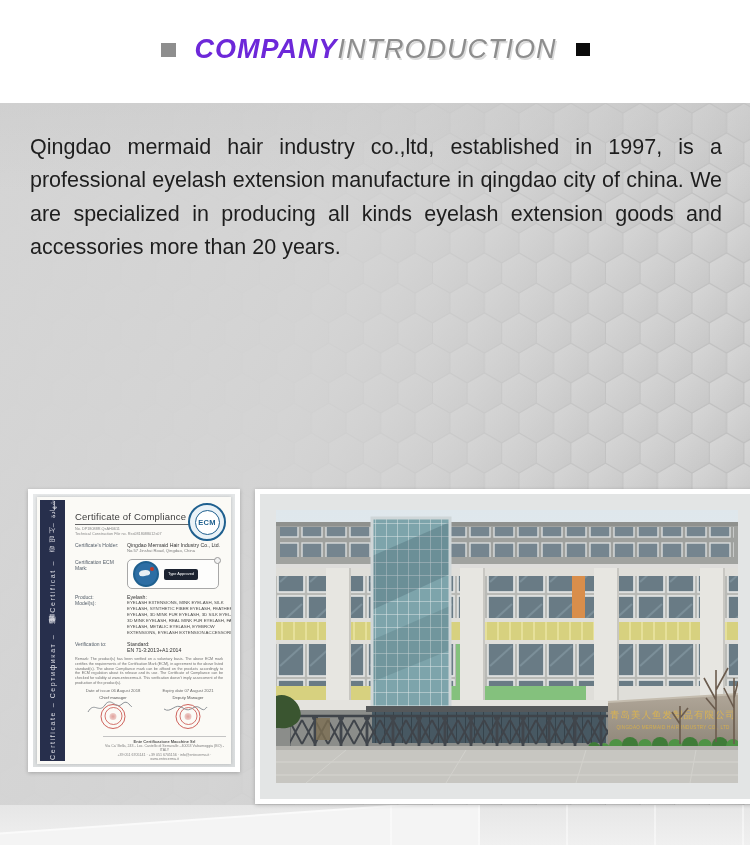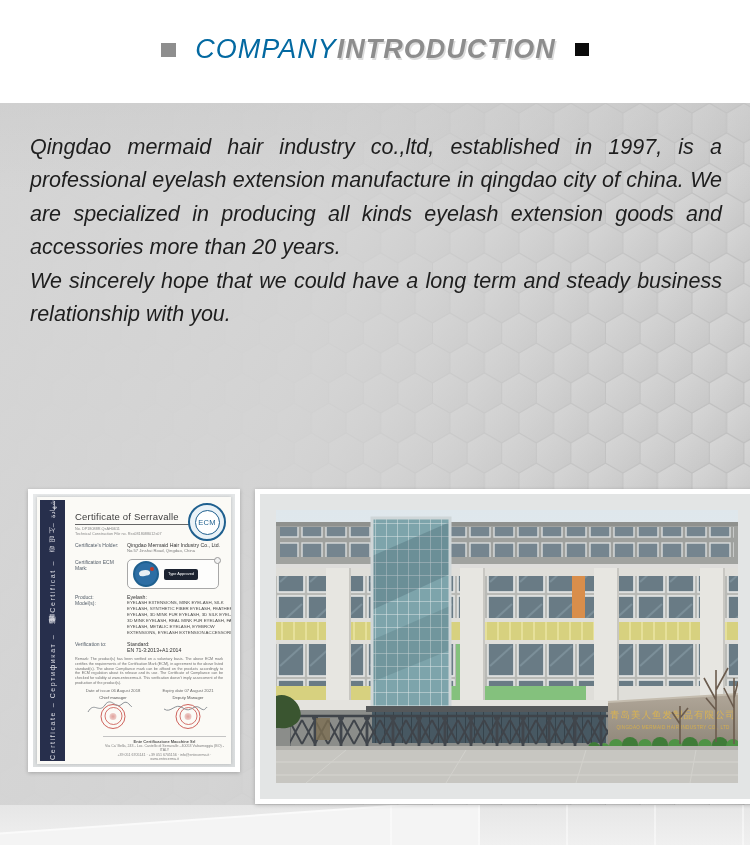--- a/index.html
+++ b/index.html
@@ -5,41 +5,41 @@
   html,body{margin:0;padding:0;background:#888;}
   .page{position:relative;width:750px;height:845px;background:#ffffff;overflow:hidden;
         font-family:"Liberation Sans",sans-serif;margin:0 auto;}
 
   
   .header{position:absolute;top:0;left:0;right:0;height:103px;background:#fff;}
   .header-inner{position:absolute;top:36px;left:0;right:0;display:flex;
                 justify-content:center;align-items:center;gap:19px;}
   .sq{width:15px;height:14px;flex:0 0 auto;}
   .title{font-style:italic;font-size:27px;letter-spacing:1px;white-space:nowrap;line-height:1;}
-  .title .w1{color:#0369a1;font-weight:400;margin-right:0;}
-  .title .w2{color:#8d8d8d;font-weight:700;text-shadow:1.5px 1.5px 0 #dcdcdc;text-align:center;}
+  .title .w1{color:#6d28d9;font-weight:700;margin-right:0;}
+  .title .w2{color:#8d8d8d;font-weight:400;text-shadow:1.5px 1.5px 0 #dcdcdc;text-align:center;}
 
   
   .content{position:absolute;top:103px;left:0;right:0;bottom:0;background:#cfcfcf;}
   .hexbg{position:absolute;left:0;top:0;width:100%;height:100%;display:block;}
   .fade{position:absolute;inset:0;
         background:linear-gradient(100deg,rgba(213,213,213,.98) 0%,rgba(212,212,212,.92) 38%,
                    rgba(209,209,209,.35) 72%,rgba(206,206,206,0) 100%);}
   .fade2{position:absolute;inset:0;
         background:linear-gradient(180deg,rgba(198,198,198,.35) 0%,rgba(210,210,210,0) 12%);}
   .bottom-band{position:absolute;left:0;right:0;bottom:0;height:40px;
         background:linear-gradient(180deg,#e6e6e6,#f0f0f0);overflow:hidden;}
   .bottom-band:before{content:"";position:absolute;left:-40px;top:14px;width:520px;height:70px;
         background:#f4f4f4;transform:skewY(-4deg);box-shadow:0 -2px 0 #fafafa;}
   .bottom-band:after{content:"";position:absolute;right:0;top:0;width:360px;height:40px;
         background:repeating-linear-gradient(90deg,rgba(255,255,255,.45) 0 2px,rgba(255,255,255,0) 2px 88px);}
 
   
   .intro{position:absolute;top:28px;left:30px;width:692px;text-align:justify;
-         font-size:21.5px;line-height:33.4px;color:#1e1e1e;font-style:italic;}
+         font-size:21.5px;line-height:33.4px;color:#1e1e1e;}
   .intro p{margin:0;}
 
   
   .photo{position:absolute;top:386px;background:#e3e5e5;border:5px solid #ffffff;
          box-shadow:0 1px 4px rgba(0,0,0,.22);}
   .cert-fig{left:28px;width:202px;height:273px;}
   .bldg-fig{left:255px;width:462px;height:273px;overflow:hidden;padding:16px;}
 
   
   .cert-photo{position:absolute;inset:0;background:linear-gradient(160deg,#e7e9ea,#d9dcdd);}
@@ -47,21 +47,21 @@
   .cert-side{position:absolute;left:3px;top:3px;bottom:3px;width:25px;background:#272f4c;
         color:#dcdde4;display:flex;align-items:center;justify-content:center;
         writing-mode:vertical-rl;transform:rotate(180deg);
         font-size:7px;letter-spacing:1.6px;white-space:nowrap;overflow:hidden;}
   .cert-body{position:absolute;left:32px;top:0;right:0;bottom:0;padding:5px 5px 3px 6px;
         overflow:hidden;color:#444;}
   .ecm-badge{position:absolute;top:6px;right:5px;width:34px;height:34px;border-radius:50%;
         border:2.5px solid #1f608f;background:#eaf2f7;display:flex;align-items:center;justify-content:center;}
   .ecm-badge .inner{width:23px;height:23px;border-radius:50%;border:1px solid #1f608f;background:#fff;
         display:flex;align-items:center;justify-content:center;
-        font-weight:normal;font-size:7.5px;color:#1f608f;letter-spacing:.2px;}
+        font-weight:bold;font-size:7.5px;color:#1f608f;letter-spacing:.2px;}
   .cert-title{margin-top:9px;width:120px;font-size:9.5px;color:#3c3c3c;letter-spacing:.2px;
         border-bottom:1px solid #666;padding-bottom:2px;}
   .cert-no{margin-top:2px;width:125px;font-size:3.8px;line-height:4.9px;color:#8a8a8a;}
   .crow{display:grid;grid-template-columns:52px 1fr;margin-top:5px;}
   .clabel{font-size:5px;line-height:6px;color:#56606b;}
   .cval{font-size:5.2px;line-height:6.2px;color:#333;}
   .cval .addr{font-size:4.2px;color:#7c7c7c;}
   .mark-box{width:92px;height:30px;border:1px solid #a8a8a8;border-radius:5px;background:#fdfdfc;
         display:flex;align-items:center;gap:5px;padding:2px 5px;position:relative;box-sizing:border-box;}
   .mark-logo{width:22px;height:22px;border-radius:50%;border:2px solid #1f608f;background:#2d6ea4;
@@ -130,32 +130,31 @@
       </defs>
       <rect x="0" y="0" width="750" height="742" fill="#cfcfcf"></rect>
       <rect x="0" y="0" width="750" height="742" fill="url(#hexp)"></rect>
     </svg>
     <div class="fade"></div>
     <div class="fade2"></div>
     <div class="bottom-band"></div>
 
     <div class="intro">
       <p>Qingdao mermaid hair industry co.,ltd, established in 1997, is a professional eyelash extension manufacture in qingdao city of china. We are specialized in producing all kinds eyelash extension goods and accessories more than 20 years.</p>
-      <p>We sincerely hope that we could have a long term and steady business relationship with you.</p>
     </div>
 
     <figure class="photo cert-fig" style="margin:0;">
       <div class="cert-photo">
         <div class="paper">
           <div class="cert-side">Certificate – Сертификат – 證明書 – Certificat – 증명서 – شهادة</div>
           <div class="cert-body">
             <div class="ecm-badge">
               <div class="inner">ECM</div>
             </div>
-            <div class="cert-title">Certificate of Serravalle</div>
+            <div class="cert-title">Certificate of Compliance</div>
             <div class="cert-no">
               <div>No. DP18088R.QsAH0611</div>
               <div>Technical Construction File no. Rss0818088012s07</div>
             </div>
 
             <div class="crow">
               <div class="clabel">Certificate's Holder:</div>
               <div class="cval">
                 <div>Qingdao Mermaid Hair Industry Co., Ltd.</div>
                 <div class="addr">No.57 Jinshui Road, Qingdao, China</div>

